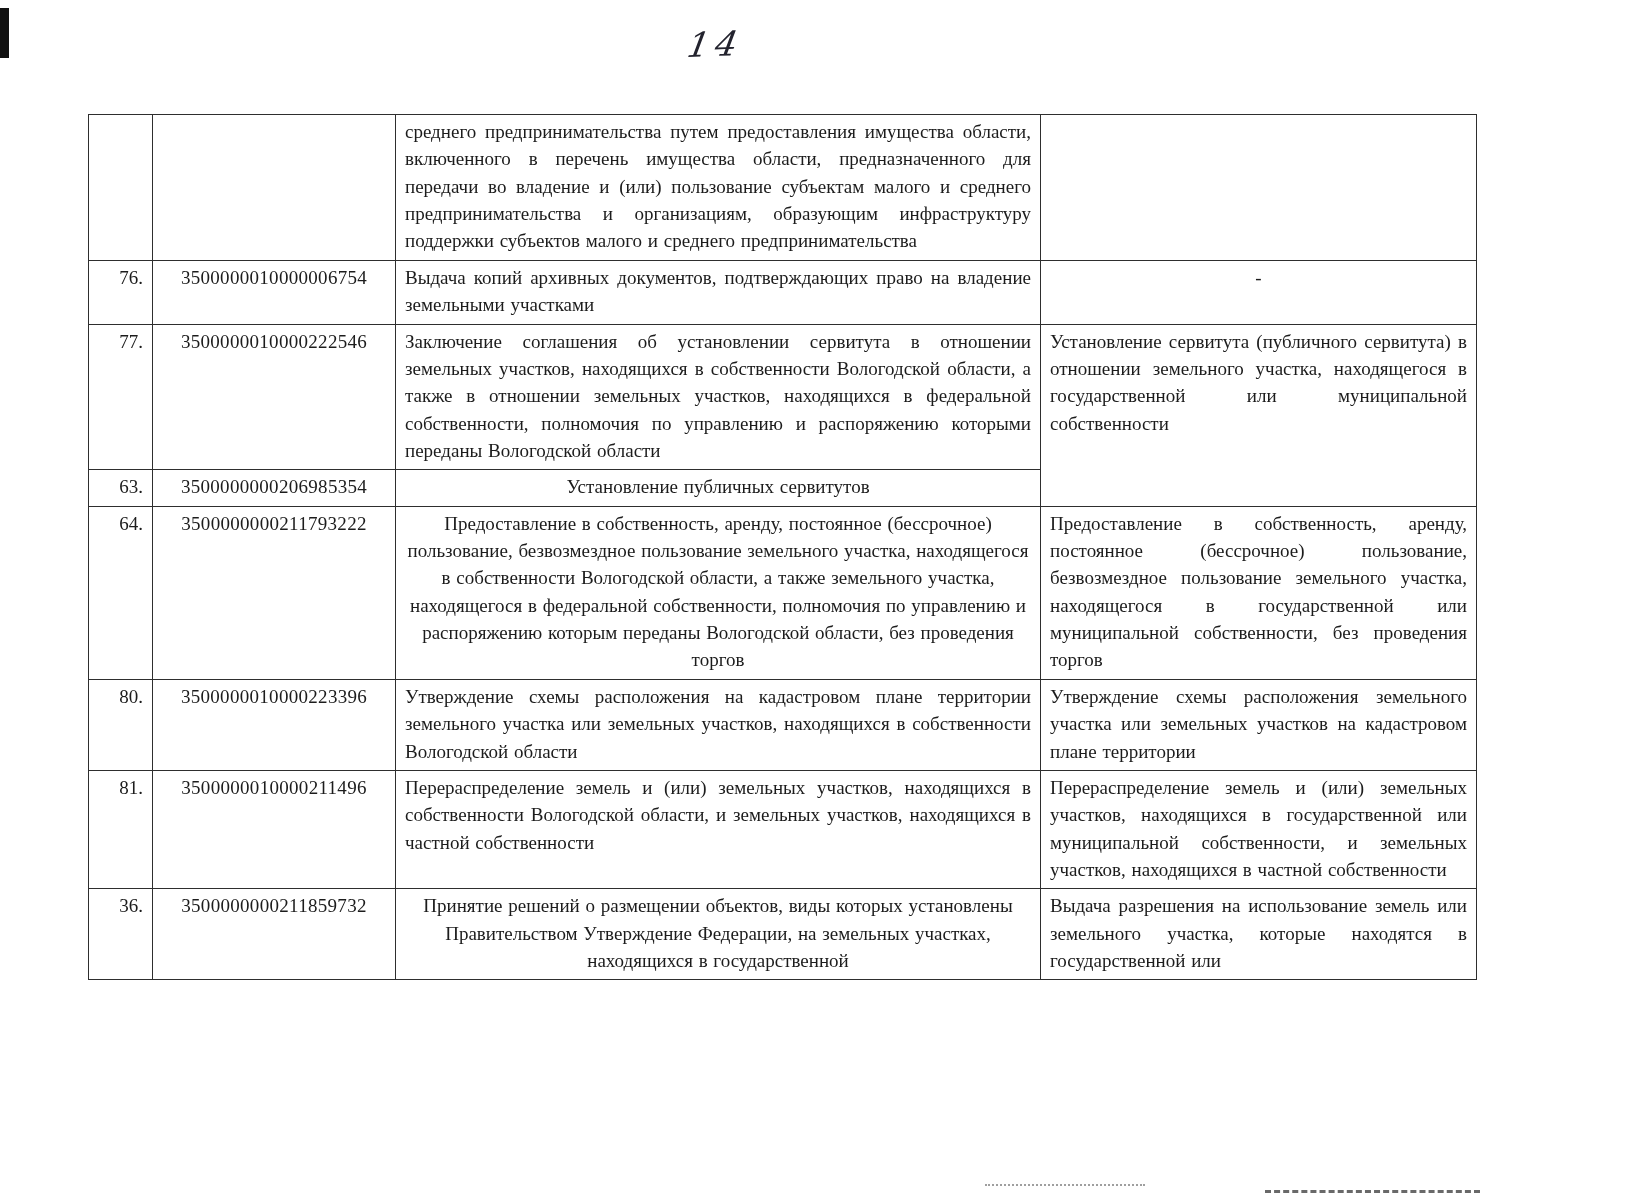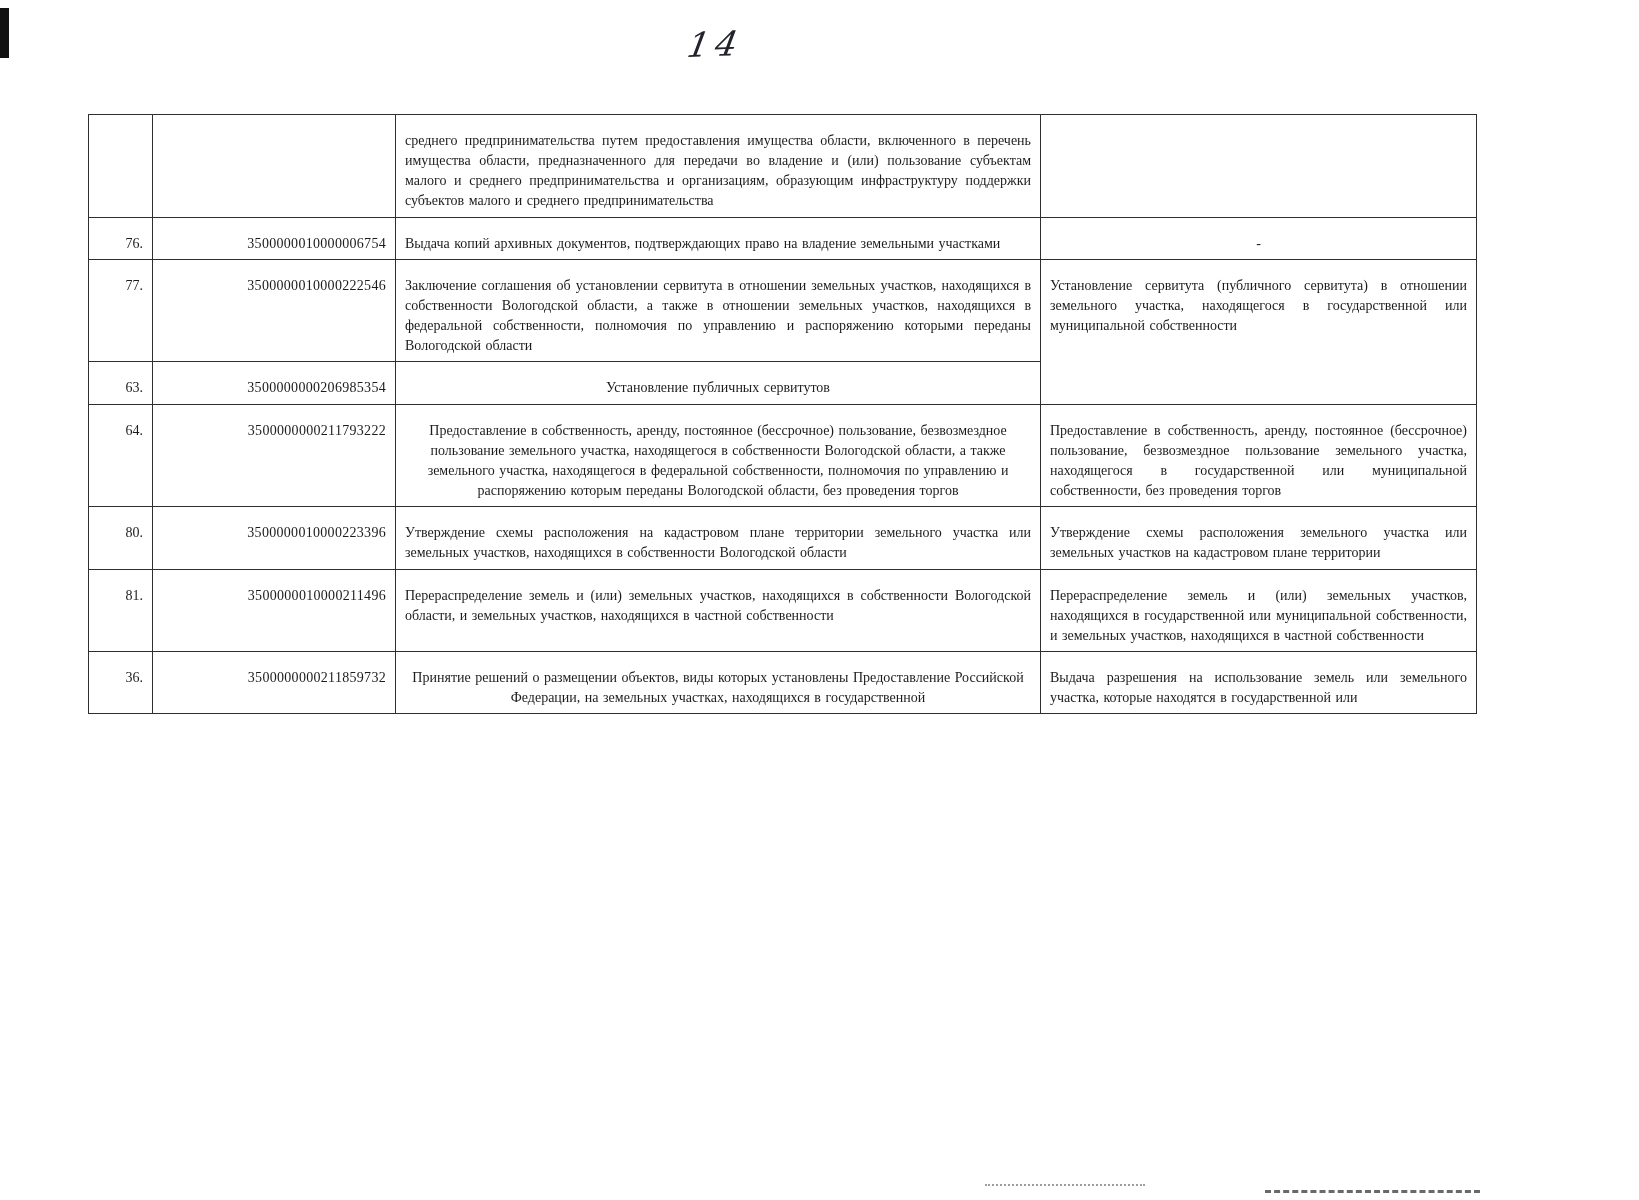--- a/index.html
+++ b/index.html
@@ -39,33 +39,33 @@
     position: absolute;
     top: 114px;
     left: 88px;
     width: 1388px;
     border-collapse: collapse;
     table-layout: fixed;
   }
   table.doc-table td {
     border: 1.4px solid #2e2e2e;
     vertical-align: top;
-    padding: 16px 9px 5px 9px;
-    font-size: 14px;
+    padding: 3px 9px 5px 9px;
+    font-size: 19px;
     line-height: 1.44;
     word-spacing: 1px;
     overflow: hidden;
   }
   td.c-num {
     text-align: right;
     padding-left: 2px;
     padding-right: 2px;
   }
   td.c-id {
-    text-align: right;
+    text-align: center;
     letter-spacing: 0.3px;
     white-space: nowrap;
     margin-top: 28px;
   }
   td.c-desc { text-align: justify; }
   td.c-desc.left { text-align: center; }
   td.c-right { text-align: justify; }
   td.c-right.center { text-align: center; }
   td.c-empty { }
   .bottom-dashes-1 {
@@ -147,21 +147,21 @@
       <tr>
         <td class="c-num">81.</td>
         <td class="c-id">3500000010000211496</td>
         <td class="c-desc">Перераспределение земель и (или) земельных участков, находящихся в собственности Вологодской области, и земельных участков, находящихся в частной собственности</td>
         <td class="c-right">Перераспределение земель и (или) земельных участков, находящихся в государственной или муниципальной собственности, и земельных участков, находящихся в частной собственности</td>
       </tr>
 
       <tr>
         <td class="c-num">36.</td>
         <td class="c-id">3500000000211859732</td>
-        <td class="c-desc left">Принятие решений о размещении объектов, виды которых установлены Предоставление Российской Федерации, на земельных участках, находящихся в государственной</td>
+        <td class="c-desc left">Принятие решений о размещении объектов, виды которых установлены Правительством Утверждение Федерации, на земельных участках, находящихся в государственной</td>
         <td class="c-right">Выдача разрешения на использование земель или земельного участка, которые находятся в государственной или</td>
       </tr>
 
     </tbody>
   </table>
 
   <div class="bottom-dashes-1"></div>
   <div class="bottom-dashes-2"></div>
 
 </div>

